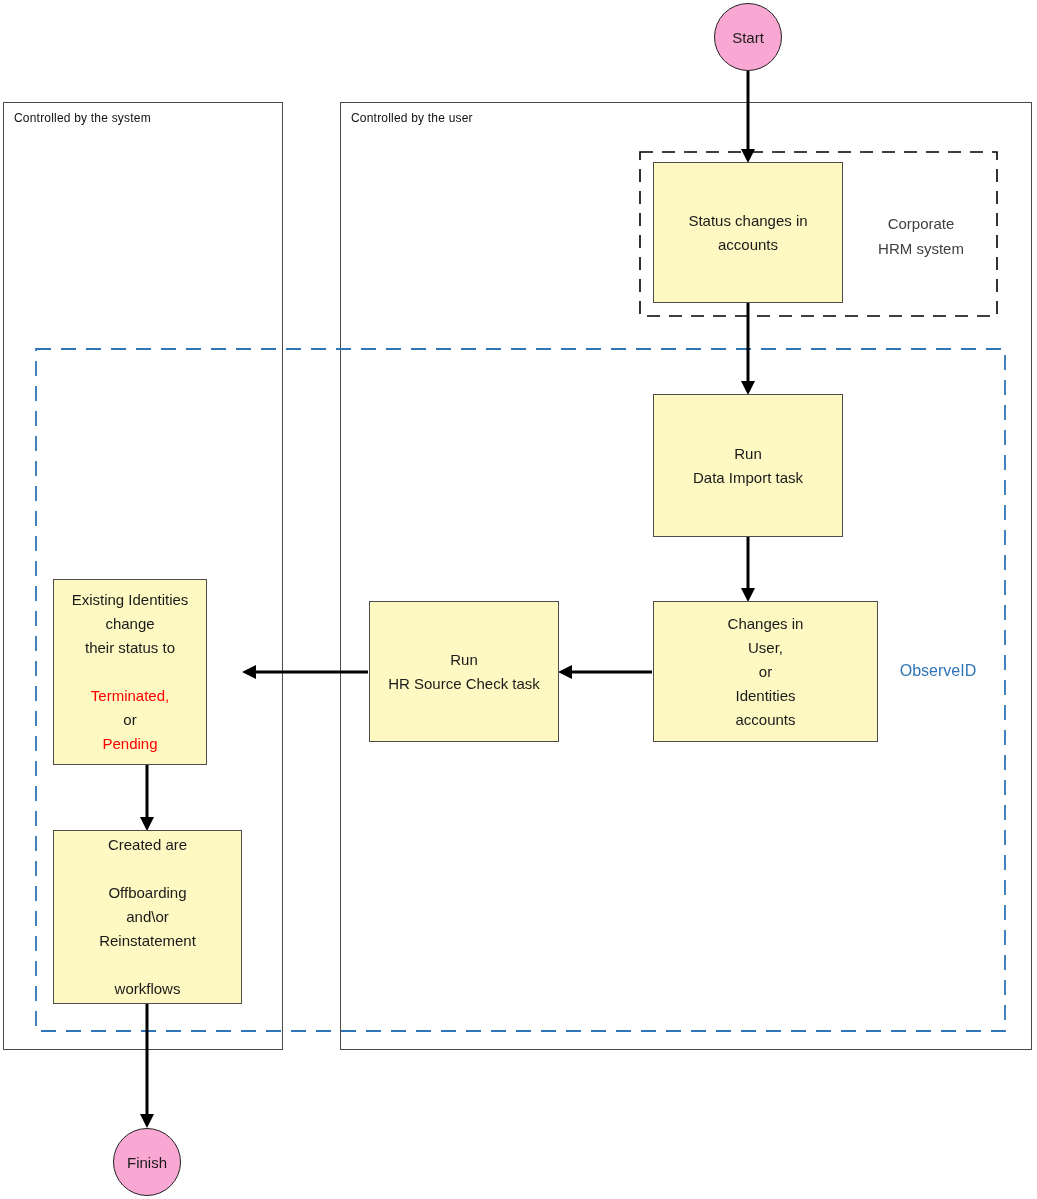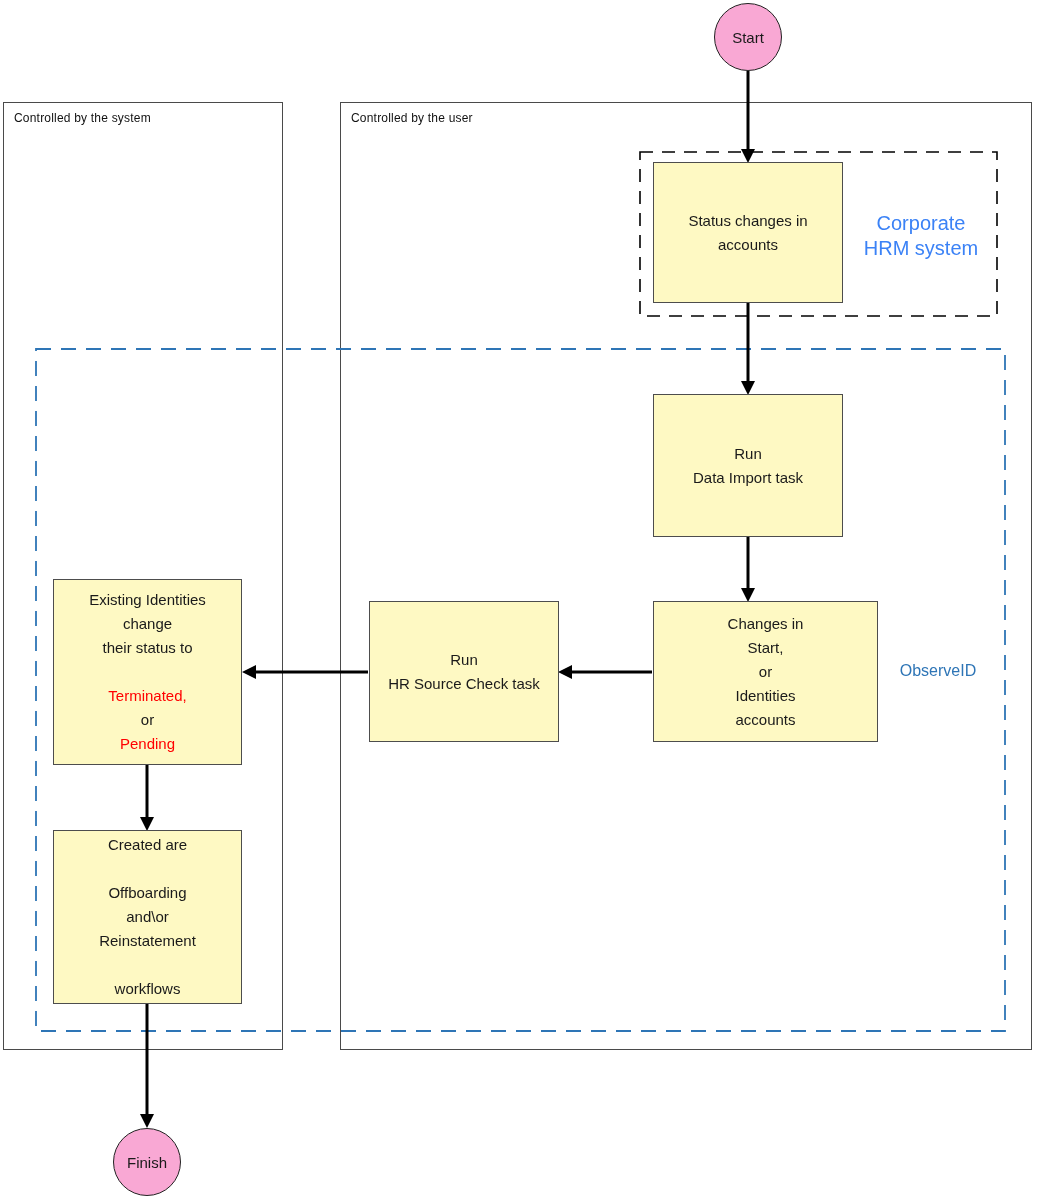--- a/index.html
+++ b/index.html
@@ -63,21 +63,21 @@
     line-height: 24px;
     min-height: 24px;
     width: 100%;
   }
   .red { color: var(--alert-red); }
 
   #node-status   { left: 653px; top: 162px; width: 190px; height: 141px; }
   #node-import   { left: 653px; top: 394px; width: 190px; height: 143px; }
   #node-changes  { left: 653px; top: 601px; width: 225px; height: 141px; }
   #node-hrsource { left: 369px; top: 601px; width: 190px; height: 141px; }
-  #node-existing { left: 53px;  top: 579px; width: 189px; height: 186px; }
+  #node-existing { left: 53px;  top: 579px; width: 154px; height: 186px; }
   #node-created  { left: 53px;  top: 830px; width: 189px; height: 174px; }
 
   .terminal {
     position: absolute;
     width: 68px;
     height: 68px;
     border: 1.5px solid #222222;
     border-radius: 50%;
     background: #f9a8d4;
     display: flex;
@@ -90,23 +90,23 @@
   #terminal-finish { left: 113px; top: 1128px; }
 
   .group-label {
     position: absolute;
     text-align: center;
     z-index: 2;
     white-space: nowrap;
   }
   #label-hrm {
     left: 843px; top: 211px; width: 156px;
-    font-size: 20px;
+    font-size: 15px;
     line-height: 25px;
-    color: #3b82f6;
+    color: #404040;
   }
   #label-observeid {
     left: 868px; top: 662px; width: 140px;
     font-size: 16px;
     color: var(--accent-blue);
   }
 </style>
 </head>
 <body>
 
@@ -177,21 +177,21 @@
     <div class="tline">accounts</div>
   </div>
 
   <div class="node" id="node-import">
     <div class="tline">Run</div>
     <div class="tline">Data Import task</div>
   </div>
 
   <div class="node" id="node-changes">
     <div class="tline">Changes in</div>
-    <div class="tline">Start,</div>
+    <div class="tline">User,</div>
     <div class="tline">or</div>
     <div class="tline">Identities</div>
     <div class="tline">accounts</div>
   </div>
 
   <div class="node" id="node-hrsource">
     <div class="tline">Run</div>
     <div class="tline">HR Source Check task</div>
   </div>
 

